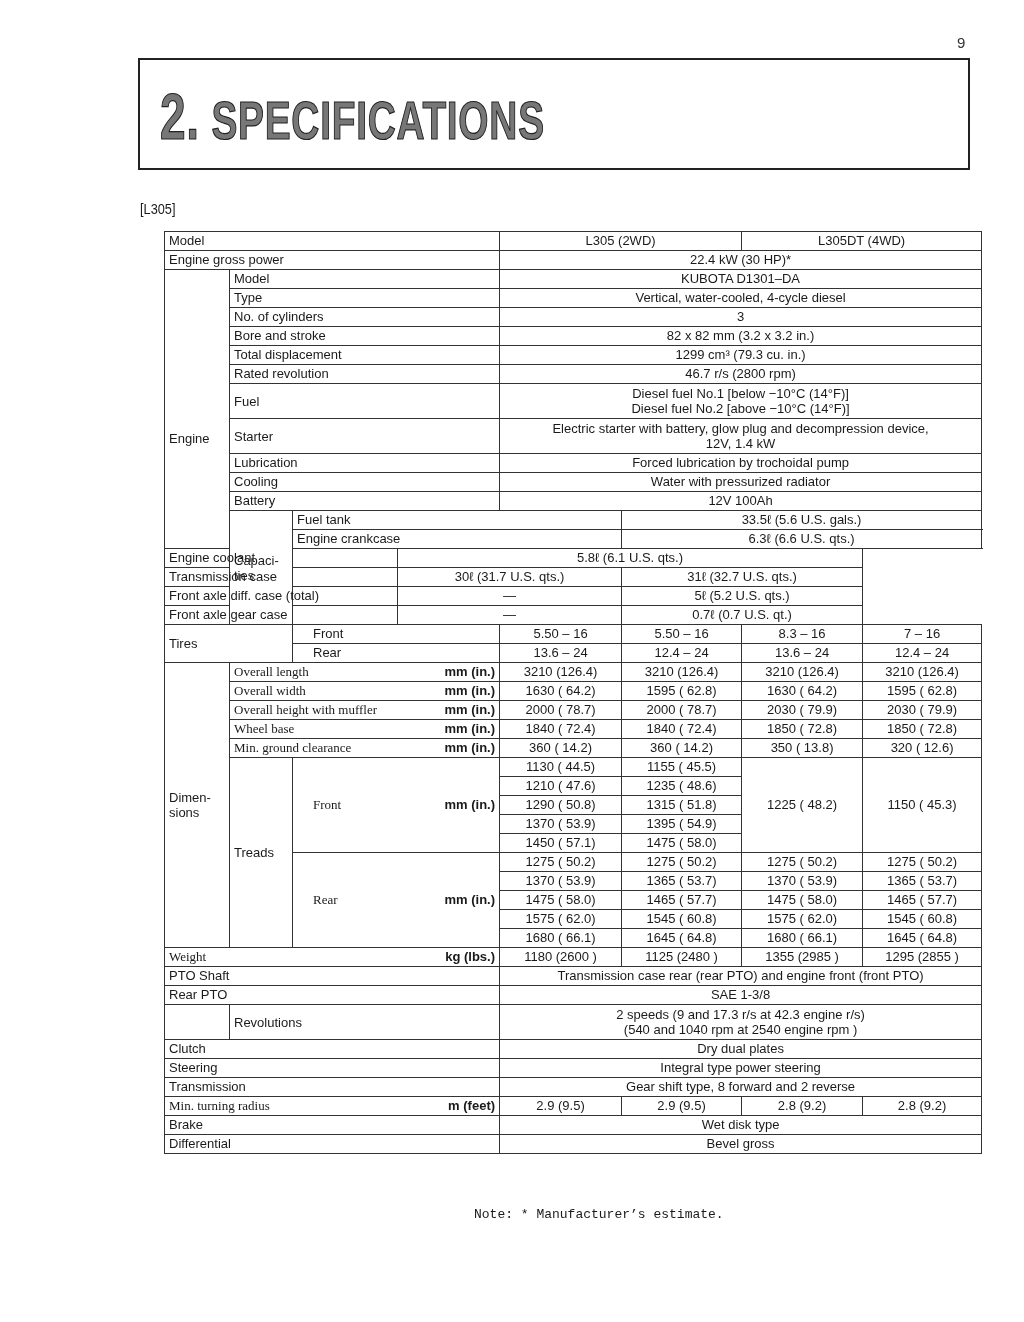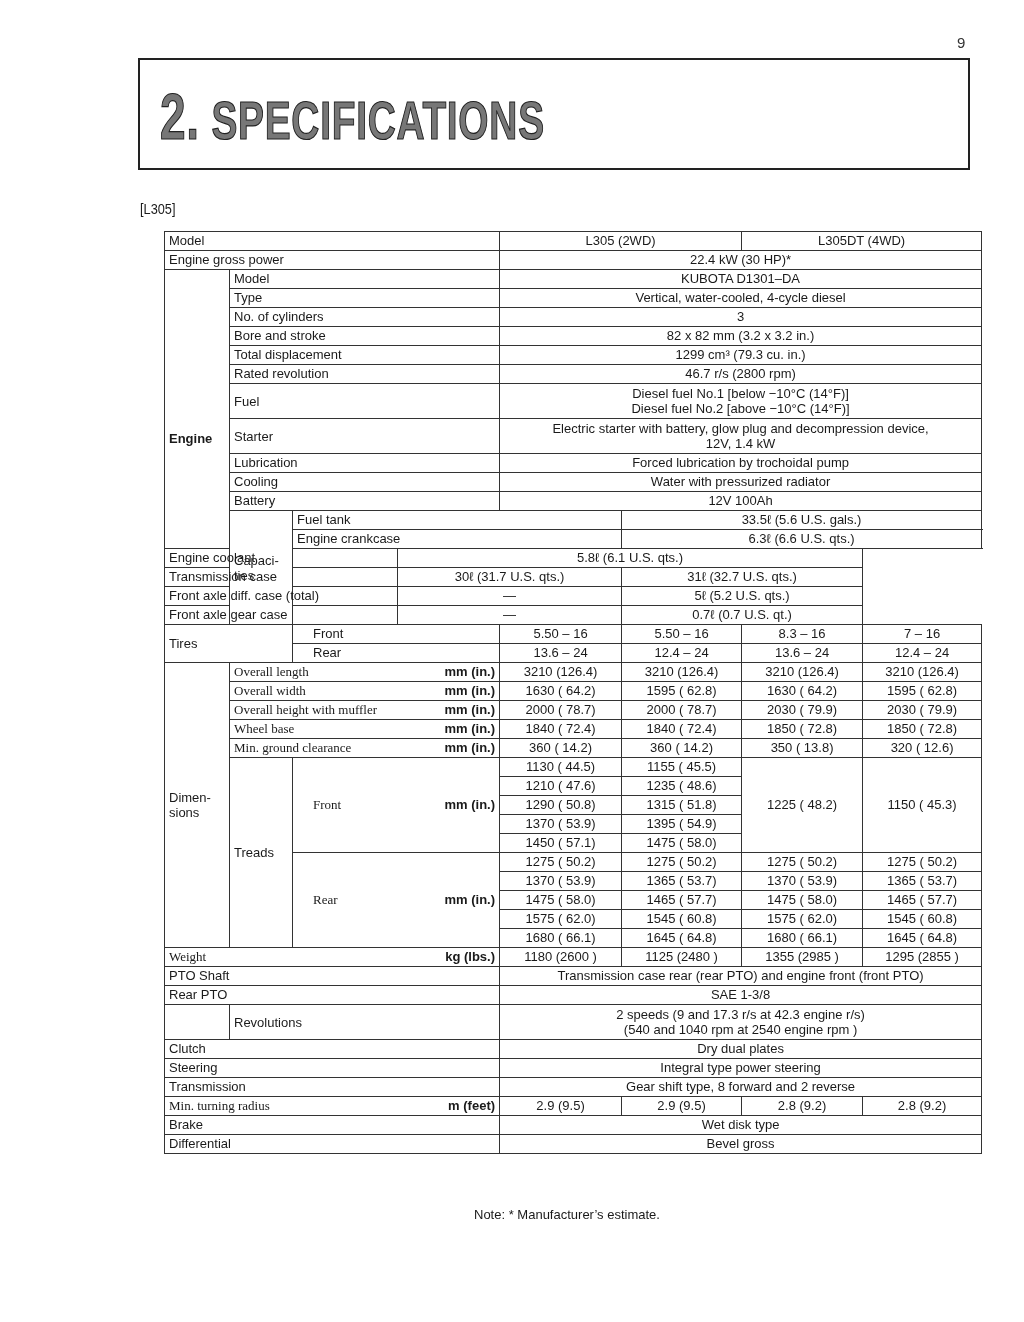--- a/index.html
+++ b/index.html
@@ -15,21 +15,21 @@
   .section-label { position: absolute; left: 140px; top: 200px; font-size: 15px; transform: scaleX(0.85); transform-origin: left; }
   table.spec { position: absolute; left: 140px; top: 231px; width: 817px; border-collapse: collapse;
                font-size: 13px; table-layout: fixed; margin-left: 24px; }
   table.spec td { border: 1.3px solid #333; padding: 0 4px; height: 18px; line-height: 16px;
                   vertical-align: middle; white-space: nowrap; overflow: hidden; }
   table.spec td.c { text-align: center; }
   table.spec td.grp { vertical-align: middle; }
   table.spec td.unit { text-align: right; border-left: none; font-weight: bold; }
   table.spec td.nolr { border-right: none; font-family: Liberation Serif, serif; }
   table.spec td.two { line-height: 15px; height: 34px; }
-  .note { position: absolute; left: 474px; top: 1207px; font-size: 13px; }
+  .note { position: absolute; left: 474px; top: 1207px; font-size: 13px; font-family: Liberation Mono, monospace; }
 </style>
 </head>
 <body>
 
 <div class="page-num">9</div>
 
 <div class="title-box">
   <div class="title-text">
     <span class="num">2.</span>
     <span>SPECIFICATIONS</span>
@@ -56,21 +56,21 @@
     <td colspan="5">Model</td>
     <td colspan="2" class="c">L305 (2WD)</td>
     <td colspan="2" class="c">L305DT (4WD)</td>
   </tr>
   <tr>
     <td colspan="5">Engine gross power</td>
     <td colspan="4" class="c">22.4 kW (30 HP)*</td>
   </tr>
 
   <tr>
-    <td rowspan="13" class="grp" style="padding-top:60px;font-weight:bold;">Engine</td>
+    <td rowspan="13" class="grp" style="padding-top:60px;">Engine</td>
     <td colspan="4">Model</td>
     <td colspan="4" class="c">KUBOTA D1301–DA</td>
   </tr>
   <tr>
     <td colspan="4">Type</td>
     <td colspan="4" class="c">Vertical, water-cooled, 4-cycle diesel</td>
   </tr>
   <tr>
     <td colspan="4">No. of cylinders</td>
     <td colspan="4" class="c">3</td>

